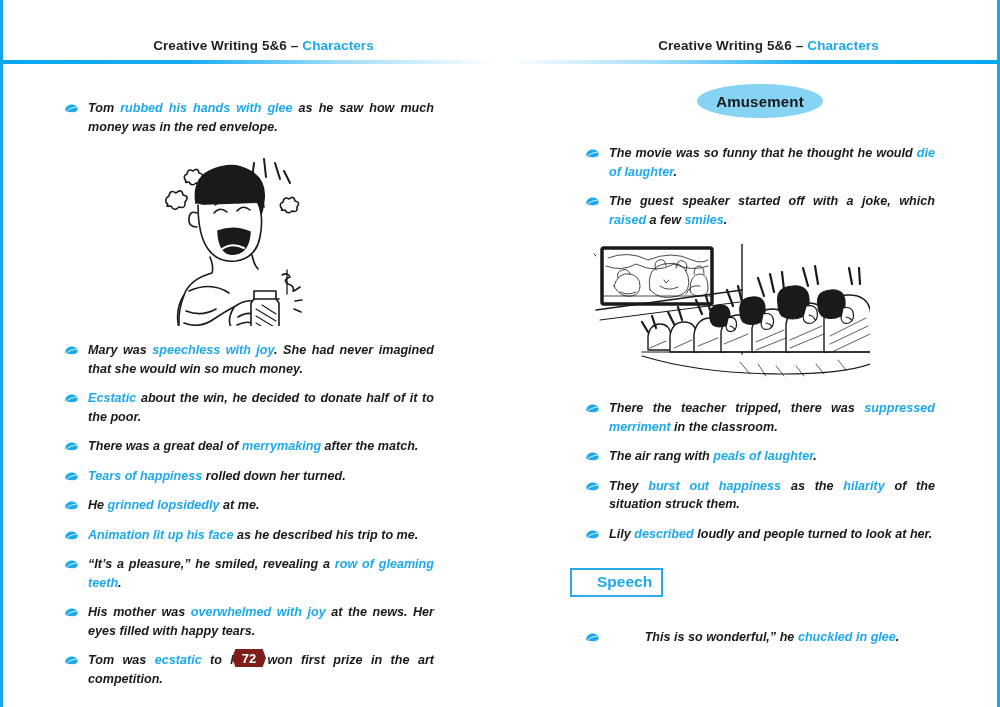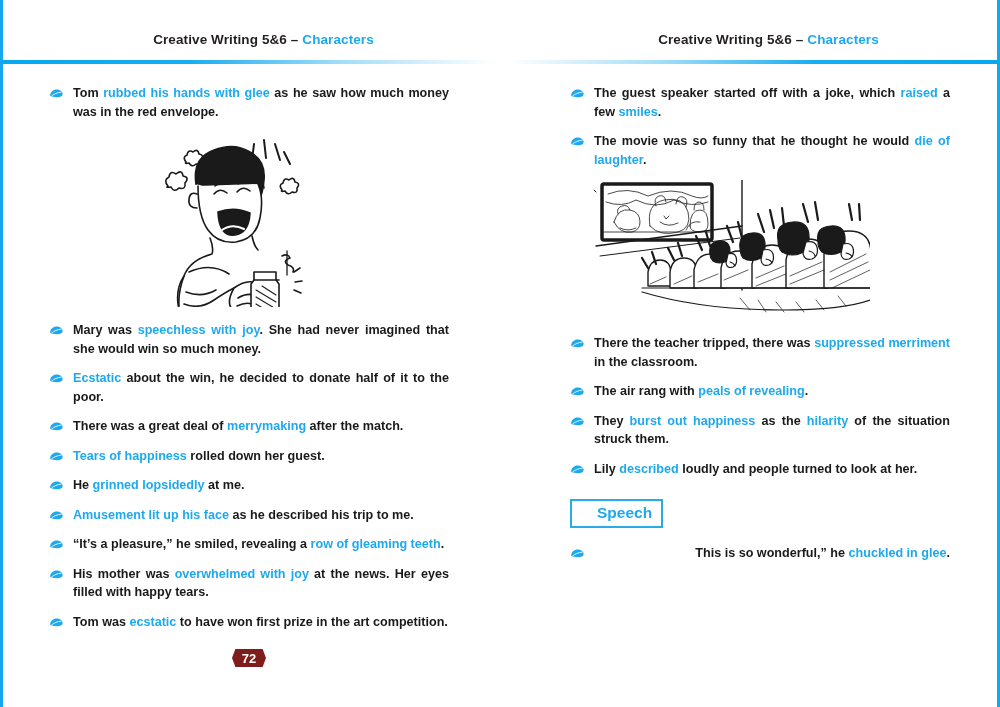--- a/index.html
+++ b/index.html
@@ -24,21 +24,21 @@
   }
   .page-left  { left: 0;   width: 492px; }
   .page-right { left: 508px; width: 492px; }
 
   .page-left  { border-left: 3px solid #14a7ef; }
   .page-right { border-right: 3px solid #14a7ef; }
 
   
   .runhead {
     position: absolute;
-    top: 32px;
+    top: 38px;
     left: 0; right: 0;
     text-align: center;
     font-size: 13.5px;
     font-weight: bold;
     color: #231f20;
     letter-spacing: .1px;
     margin-left: 32px;
   }
   .runhead .accent { color: #1ea9ec; }
 
@@ -59,33 +59,33 @@
 
   
   .content {
     position: absolute;
     top: 84px;
     left: 46px;
     width: 400px;
   }
   .page-right .content { left: 62px; width: 380px; }
 
-  .bullet-list { margin: 0; padding: 0; list-style: none; }
+  .bullet-list { margin: 15px; padding: 0; list-style: none; font-style: italic; }
 
   .item {
     position: relative;
     padding-left: 24px;
     margin-bottom: 11px;
     font-size: 12.6px;
     line-height: 18.5px;
     color: #1a1a1a;
     text-align: justify;
     font-weight: 600;
   }
-  .item.nojust { text-align: right; }
+  .item.nojust { text-align: center; }
 
   .leaf-icon {
     position: absolute;
     left: 0; top: 4px;
     width: 15px; height: 10px;
   }
   .leaf-icon svg { display: block; }
 
   .hl { color: #1ea9ec; }
 
@@ -238,33 +238,33 @@
               <svg viewBox="0 0 15 10" width="15" height="10">
                 <path d="M1.2 7.4 C1.2 3.6 5 1 8.6 1.6 C12 2.2 14 4.4 13.6 6.6 C13.2 9 9.4 9.8 6 9 C3.4 8.4 1.2 8.4 1.2 7.4 Z" fill="#1ea9ec"></path>
                 <path d="M2.6 7.9 C4.6 6.2 8.4 4.4 12.6 4.1" stroke="#ffffff" stroke-width="0.85" fill="none"></path>
               </svg>
             </span><span>There was a great deal of </span><span class="hl">merrymaking</span><span> after the match.</span></li>
           <li class="item"><span class="leaf-icon">
               <svg viewBox="0 0 15 10" width="15" height="10">
                 <path d="M1.2 7.4 C1.2 3.6 5 1 8.6 1.6 C12 2.2 14 4.4 13.6 6.6 C13.2 9 9.4 9.8 6 9 C3.4 8.4 1.2 8.4 1.2 7.4 Z" fill="#1ea9ec"></path>
                 <path d="M2.6 7.9 C4.6 6.2 8.4 4.4 12.6 4.1" stroke="#ffffff" stroke-width="0.85" fill="none"></path>
               </svg>
-            </span><span class="hl">Tears of happiness</span><span> rolled down her guest.</span></li>
+            </span><span class="hl">Tears of happiness</span><span> rolled down her turned.</span></li>
           <li class="item"><span class="leaf-icon">
               <svg viewBox="0 0 15 10" width="15" height="10">
                 <path d="M1.2 7.4 C1.2 3.6 5 1 8.6 1.6 C12 2.2 14 4.4 13.6 6.6 C13.2 9 9.4 9.8 6 9 C3.4 8.4 1.2 8.4 1.2 7.4 Z" fill="#1ea9ec"></path>
                 <path d="M2.6 7.9 C4.6 6.2 8.4 4.4 12.6 4.1" stroke="#ffffff" stroke-width="0.85" fill="none"></path>
               </svg>
             </span><span>He </span><span class="hl">grinned lopsidedly</span><span> at me.</span></li>
           <li class="item"><span class="leaf-icon">
               <svg viewBox="0 0 15 10" width="15" height="10">
                 <path d="M1.2 7.4 C1.2 3.6 5 1 8.6 1.6 C12 2.2 14 4.4 13.6 6.6 C13.2 9 9.4 9.8 6 9 C3.4 8.4 1.2 8.4 1.2 7.4 Z" fill="#1ea9ec"></path>
                 <path d="M2.6 7.9 C4.6 6.2 8.4 4.4 12.6 4.1" stroke="#ffffff" stroke-width="0.85" fill="none"></path>
               </svg>
-            </span><span class="hl">Amusement lit up his face</span><span> as he described his trip to me.</span></li>
+            </span><span class="hl">Animation lit up his face</span><span> as he described his trip to me.</span></li>
           <li class="item"><span class="leaf-icon">
               <svg viewBox="0 0 15 10" width="15" height="10">
                 <path d="M1.2 7.4 C1.2 3.6 5 1 8.6 1.6 C12 2.2 14 4.4 13.6 6.6 C13.2 9 9.4 9.8 6 9 C3.4 8.4 1.2 8.4 1.2 7.4 Z" fill="#1ea9ec"></path>
                 <path d="M2.6 7.9 C4.6 6.2 8.4 4.4 12.6 4.1" stroke="#ffffff" stroke-width="0.85" fill="none"></path>
               </svg>
             </span><span>“It’s a pleasure,” he smiled, revealing a </span><span class="hl">row of gleaming teeth</span><span>.</span></li>
           <li class="item"><span class="leaf-icon">
               <svg viewBox="0 0 15 10" width="15" height="10">
                 <path d="M1.2 7.4 C1.2 3.6 5 1 8.6 1.6 C12 2.2 14 4.4 13.6 6.6 C13.2 9 9.4 9.8 6 9 C3.4 8.4 1.2 8.4 1.2 7.4 Z" fill="#1ea9ec"></path>
                 <path d="M2.6 7.9 C4.6 6.2 8.4 4.4 12.6 4.1" stroke="#ffffff" stroke-width="0.85" fill="none"></path>
@@ -284,34 +284,35 @@
 
   <div class="page page-right">
 
     <div class="runhead">
       <span>Creative Writing 5&amp;6 – </span><span class="accent">Characters</span>
     </div>
     <div class="rule rule-right"></div>
 
     <div class="content">
 
+      <div class="oval-heading">Amusement</div>
 
       <ul class="bullet-list" id="right-list-a">
           <li class="item"><span class="leaf-icon">
               <svg viewBox="0 0 15 10" width="15" height="10">
                 <path d="M1.2 7.4 C1.2 3.6 5 1 8.6 1.6 C12 2.2 14 4.4 13.6 6.6 C13.2 9 9.4 9.8 6 9 C3.4 8.4 1.2 8.4 1.2 7.4 Z" fill="#1ea9ec"></path>
                 <path d="M2.6 7.9 C4.6 6.2 8.4 4.4 12.6 4.1" stroke="#ffffff" stroke-width="0.85" fill="none"></path>
               </svg>
+            </span><span>The movie was so funny that he thought he would </span><span class="hl">die of laughter</span><span>.</span></li>
+          <li class="item"><span class="leaf-icon">
+              <svg viewBox="0 0 15 10" width="15" height="10">
+                <path d="M1.2 7.4 C1.2 3.6 5 1 8.6 1.6 C12 2.2 14 4.4 13.6 6.6 C13.2 9 9.4 9.8 6 9 C3.4 8.4 1.2 8.4 1.2 7.4 Z" fill="#1ea9ec"></path>
+                <path d="M2.6 7.9 C4.6 6.2 8.4 4.4 12.6 4.1" stroke="#ffffff" stroke-width="0.85" fill="none"></path>
+              </svg>
             </span><span>The guest speaker started off with a joke, which </span><span class="hl">raised</span><span> a few </span><span class="hl">smiles</span><span>.</span></li>
-          <li class="item"><span class="leaf-icon">
-              <svg viewBox="0 0 15 10" width="15" height="10">
-                <path d="M1.2 7.4 C1.2 3.6 5 1 8.6 1.6 C12 2.2 14 4.4 13.6 6.6 C13.2 9 9.4 9.8 6 9 C3.4 8.4 1.2 8.4 1.2 7.4 Z" fill="#1ea9ec"></path>
-                <path d="M2.6 7.9 C4.6 6.2 8.4 4.4 12.6 4.1" stroke="#ffffff" stroke-width="0.85" fill="none"></path>
-              </svg>
-            </span><span>The movie was so funny that he thought he would </span><span class="hl">die of laughter</span><span>.</span></li>
         </ul>
 
       
       <svg class="illus illus-cinema" viewBox="0 0 280 140">
         <g fill="none" stroke="#1a1a1a" stroke-linecap="round" stroke-linejoin="round">
 
           <rect x="12" y="4" width="110" height="56" rx="2" fill="#ffffff" stroke="#1a1a1a" stroke-width="3.5"></rect>
 
           <g stroke-width="0.8">
             <path d="M24 42 q4 -14 16 -12 q10 2 10 12 q0 8 -8 10 q-12 2 -18 -10 z"></path>
@@ -416,21 +417,21 @@
               <svg viewBox="0 0 15 10" width="15" height="10">
                 <path d="M1.2 7.4 C1.2 3.6 5 1 8.6 1.6 C12 2.2 14 4.4 13.6 6.6 C13.2 9 9.4 9.8 6 9 C3.4 8.4 1.2 8.4 1.2 7.4 Z" fill="#1ea9ec"></path>
                 <path d="M2.6 7.9 C4.6 6.2 8.4 4.4 12.6 4.1" stroke="#ffffff" stroke-width="0.85" fill="none"></path>
               </svg>
             </span><span>There the teacher tripped, there was </span><span class="hl">suppressed merriment</span><span> in the classroom.</span></li>
           <li class="item"><span class="leaf-icon">
               <svg viewBox="0 0 15 10" width="15" height="10">
                 <path d="M1.2 7.4 C1.2 3.6 5 1 8.6 1.6 C12 2.2 14 4.4 13.6 6.6 C13.2 9 9.4 9.8 6 9 C3.4 8.4 1.2 8.4 1.2 7.4 Z" fill="#1ea9ec"></path>
                 <path d="M2.6 7.9 C4.6 6.2 8.4 4.4 12.6 4.1" stroke="#ffffff" stroke-width="0.85" fill="none"></path>
               </svg>
-            </span><span>The air rang with </span><span class="hl">peals of revealing</span><span>.</span></li>
+            </span><span>The air rang with </span><span class="hl">peals of laughter</span><span>.</span></li>
           <li class="item"><span class="leaf-icon">
               <svg viewBox="0 0 15 10" width="15" height="10">
                 <path d="M1.2 7.4 C1.2 3.6 5 1 8.6 1.6 C12 2.2 14 4.4 13.6 6.6 C13.2 9 9.4 9.8 6 9 C3.4 8.4 1.2 8.4 1.2 7.4 Z" fill="#1ea9ec"></path>
                 <path d="M2.6 7.9 C4.6 6.2 8.4 4.4 12.6 4.1" stroke="#ffffff" stroke-width="0.85" fill="none"></path>
               </svg>
             </span><span>They </span><span class="hl">burst out happiness</span><span> as the </span><span class="hl">hilarity</span><span> of the situation struck them.</span></li>
           <li class="item"><span class="leaf-icon">
               <svg viewBox="0 0 15 10" width="15" height="10">
                 <path d="M1.2 7.4 C1.2 3.6 5 1 8.6 1.6 C12 2.2 14 4.4 13.6 6.6 C13.2 9 9.4 9.8 6 9 C3.4 8.4 1.2 8.4 1.2 7.4 Z" fill="#1ea9ec"></path>
                 <path d="M2.6 7.9 C4.6 6.2 8.4 4.4 12.6 4.1" stroke="#ffffff" stroke-width="0.85" fill="none"></path>

